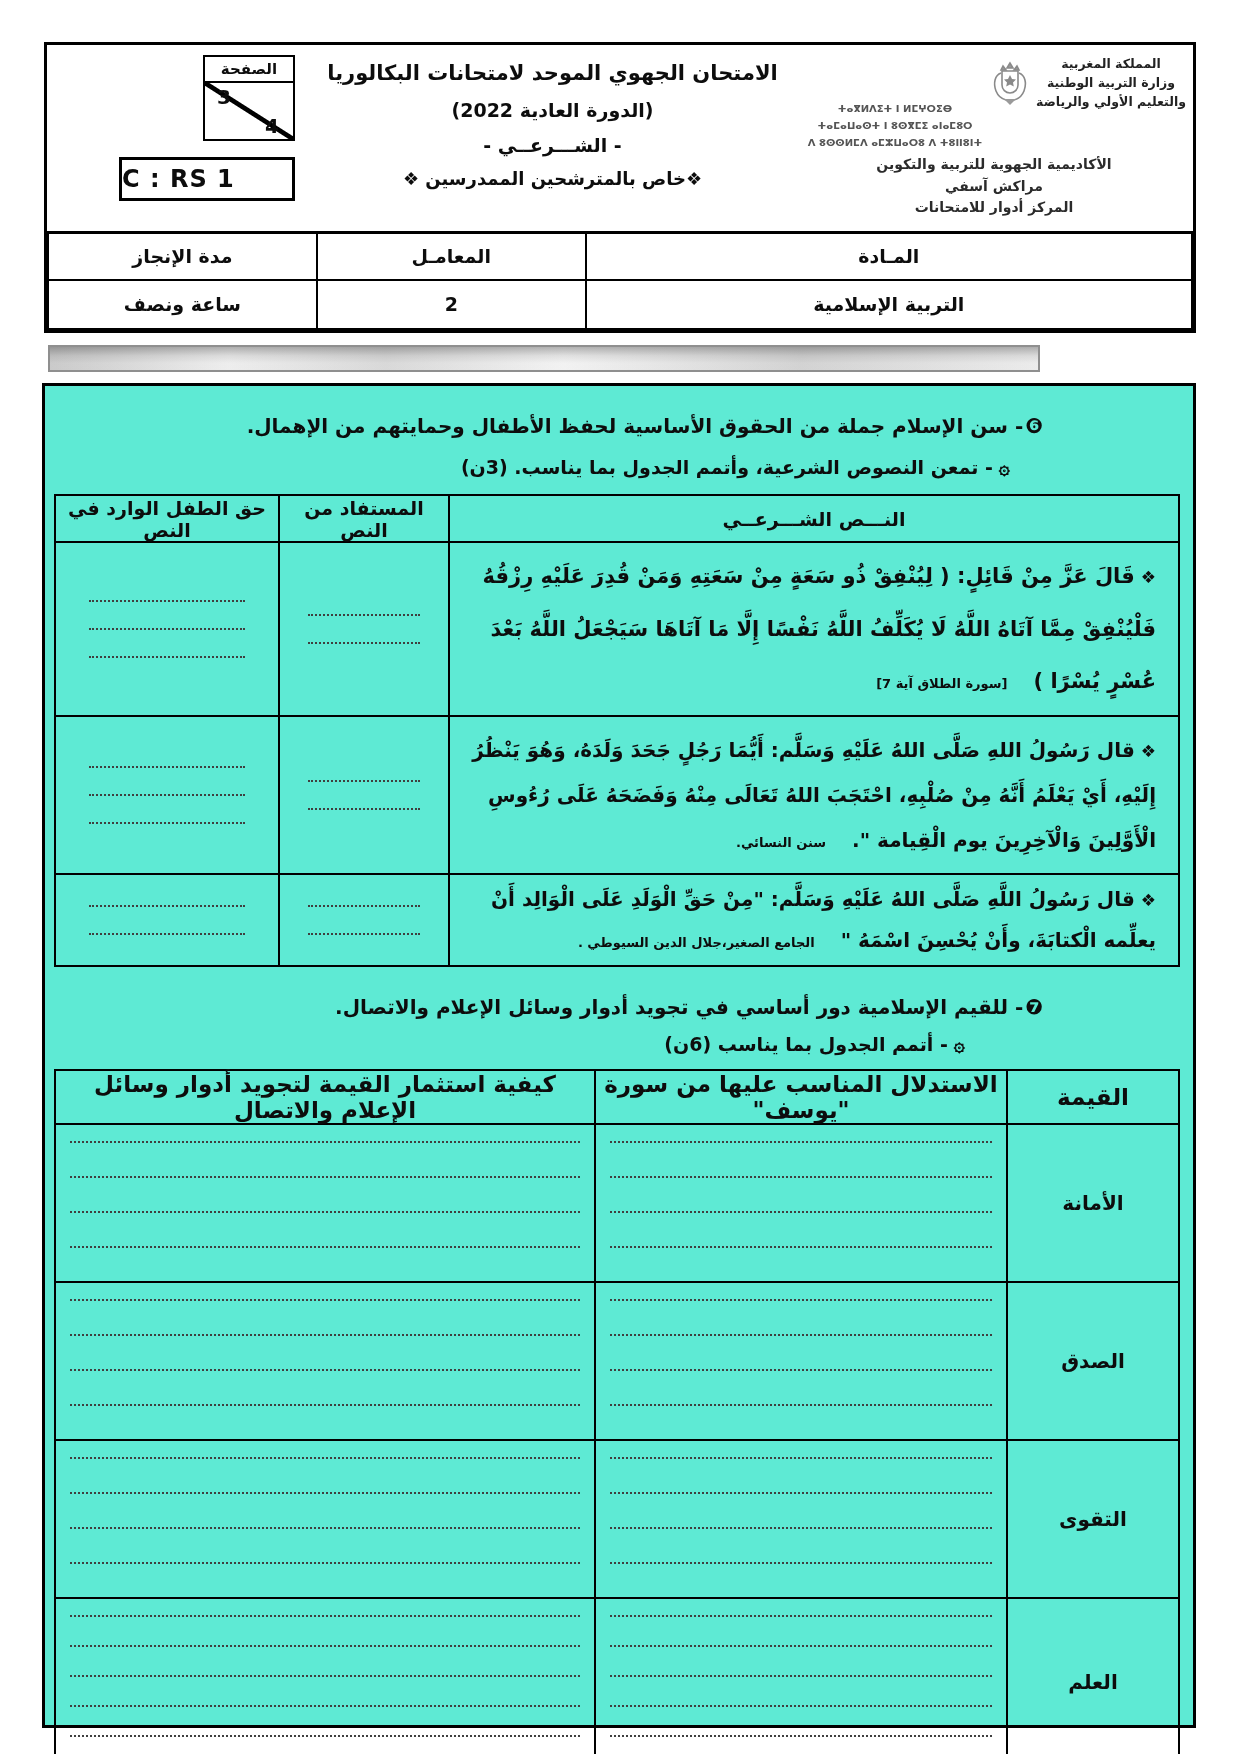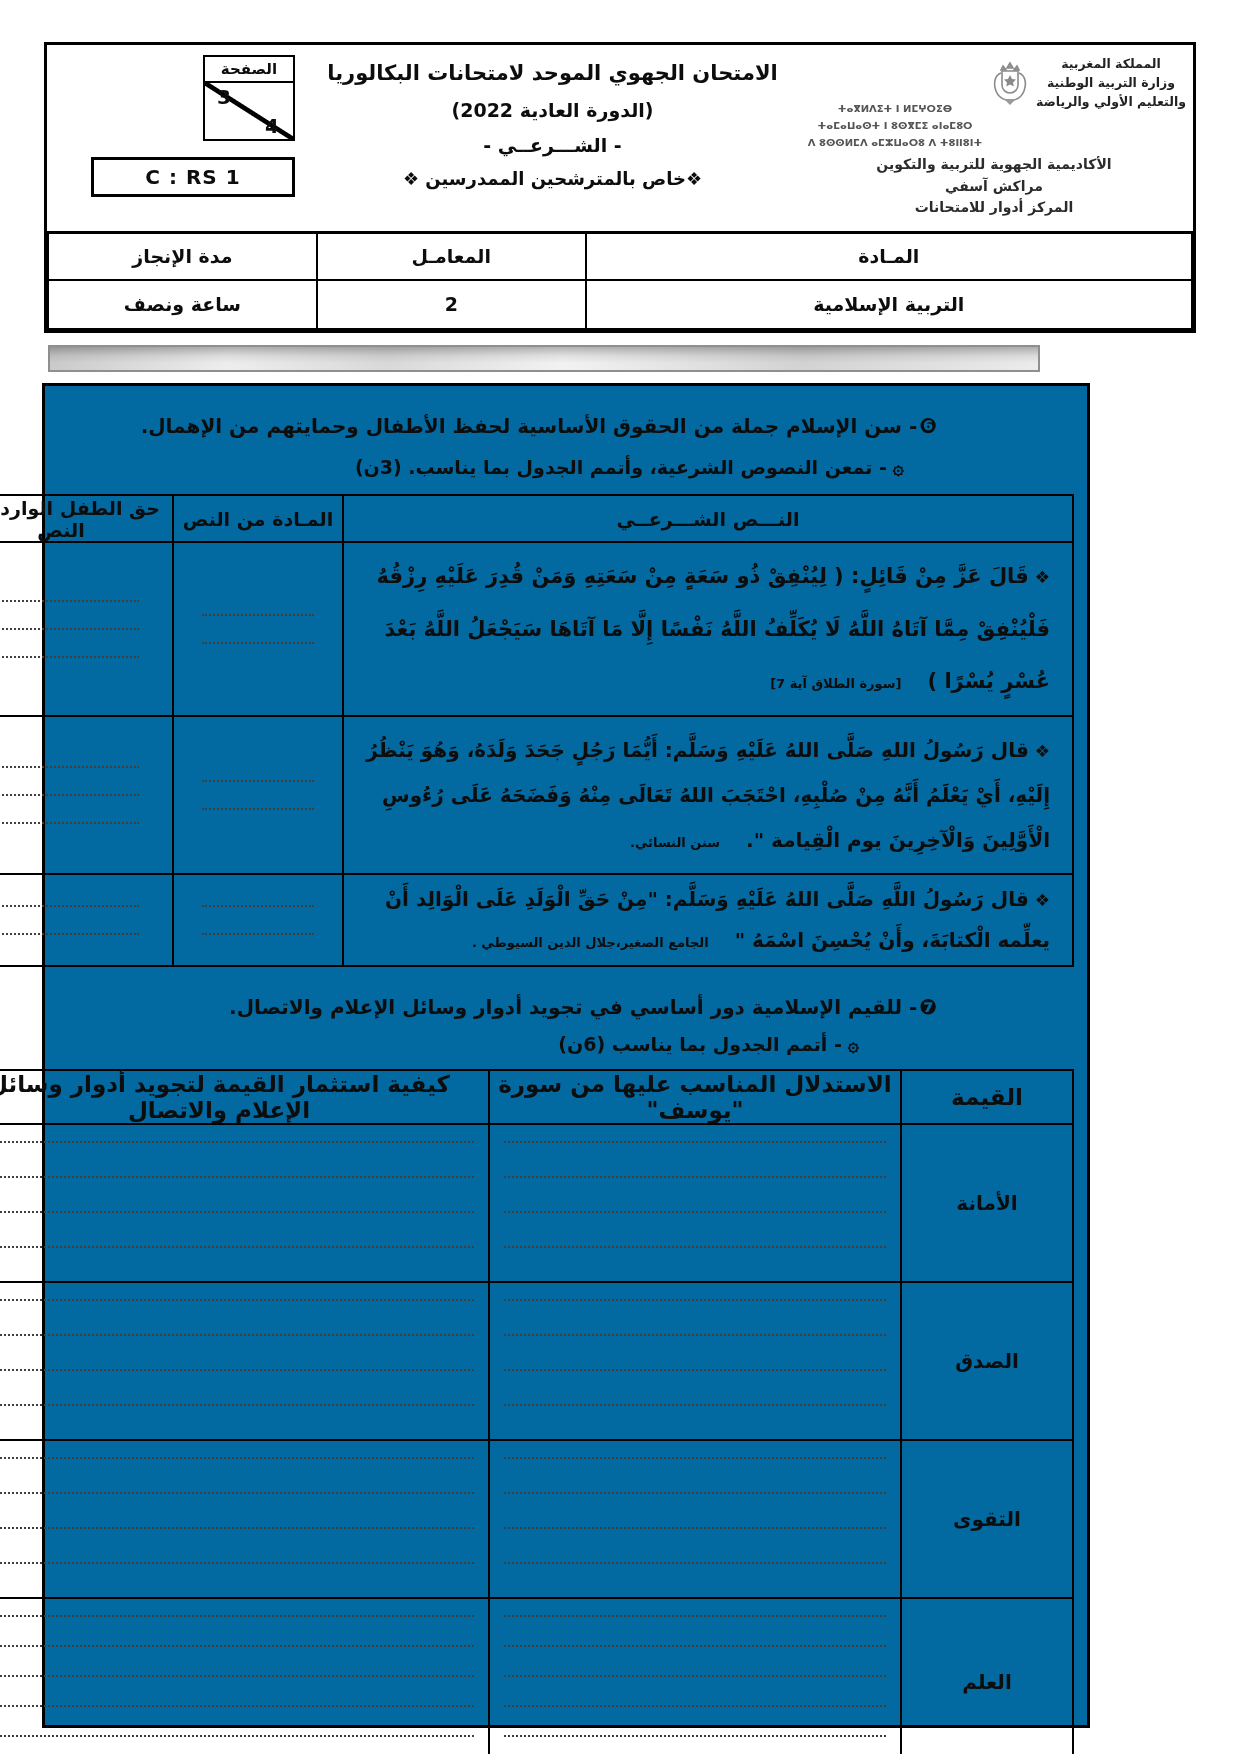--- a/index.html
+++ b/index.html
@@ -28,22 +28,22 @@
     text-align: center; font-weight: bold; font-size: 15px;
     border-bottom: 2px solid #000; padding: 3px 0;
   }
   .pb-frac {
     position: relative; height: 56px;
     background: linear-gradient(to top right, transparent 47%, #000 48%, #000 52%, transparent 53%);
   }
   .pb-frac .n3 { position: absolute; left: 12px; top: 2px; font-weight: bold; font-size: 20px; }
   .pb-frac .n4 { position: absolute; right: 14px; bottom: 1px; font-weight: bold; font-size: 20px; }
   .code-box {
-    margin-top: 16px; width: 204px; border: 3px solid #000;
-    text-align: center; font-weight: bold; font-size: 20px;
+    margin-top: 16px; width: 176px; border: 3px solid #000;
+    text-align: left; font-weight: bold; font-size: 24px;
     padding: 5px 0; direction: ltr; letter-spacing: 1px;
   }
 
   .title-block {
     position: absolute; right: 390px; left: 255px; top: 16px; text-align: center;
   }
   .title-block .tl1 { font-size: 21px; font-weight: bold; }
   .title-block .tl2 { font-size: 19px; font-weight: bold; margin-top: 14px; }
   .title-block .tl3 { font-size: 19px; font-weight: bold; margin-top: 13px; }
   .title-block .tl4 { font-size: 18px; font-weight: bold; margin-top: 12px; }
@@ -65,22 +65,22 @@
   .scan-bar {
     position: absolute; left: 48px; top: 345px; width: 992px; height: 27px;
     border: 2px solid #8f8f8f;
     background: linear-gradient(180deg, #b9b9b9 0%, #e9e9e9 38%, #fbfbfb 70%),
                 linear-gradient(90deg, #cdcdcd, #f1f1f1 18%, #dcdcdc 34%, #f6f6f6 52%, #d6d6d6 76%, #efefef);
     background-blend-mode: multiply;
   }
 
   
   .main-box {
-    position: absolute; left: 42px; top: 383px; width: 1048px; height: 1345px;
-    border: 3px solid #000; background: #0369a1;
+    position: absolute; left: 42px; top: 383px; width: 1154px; height: 1345px;
+    border: 3px solid #000; background: #5eead4;
   }
   .q-title { font-size: 20px; font-weight: bold; padding: 28px 150px 0 15px; }
   .q-title .qnum { font-size: 21px; margin-left: 2px; }
   .q-instr { font-size: 19px; font-weight: bold; padding: 18px 183px 0 15px; }
   .q-instr .marker { font-size: 19px; margin-left: 6px; }
   .q-title7 { }
   .q-instr7 { padding-right: 228px; padding-top: 14px; }
 
   
   .t1 { margin: 16px 13px 0; width: 1124px; border-collapse: collapse; table-layout: fixed; }
@@ -207,21 +207,21 @@
 
     <table class="t1">
       <colgroup>
           <col style="width:730px">
           <col style="width:170px">
           <col style="width:224px">
         </colgroup>
       <tbody>
           <tr>
         <th>النـــص الشـــرعــي</th>
-        <th>المـادة من النص</th>
+        <th>المستفاد من النص</th>
         <th>حق الطفل الوارد في النص</th>
       </tr>
       <tr class="r1">
         <td class="txt quran">
           <span class="bullet">❖</span><span>قَالَ عَزَّ مِنْ قَائِلٍ: ( لِيُنْفِقْ ذُو سَعَةٍ مِنْ سَعَتِهِ وَمَنْ قُدِرَ عَلَيْهِ رِزْقُهُ فَلْيُنْفِقْ مِمَّا آتَاهُ اللَّهُ لَا يُكَلِّفُ اللَّهُ نَفْسًا إِلَّا مَا آتَاهَا سَيَجْعَلُ اللَّهُ بَعْدَ عُسْرٍ يُسْرًا )</span><span class="ref">[سورة الطلاق آية 7]</span>
         </td>
         <td class="blanks">
           <div class="blank"></div>
           <div class="blank"></div>
         </td>

